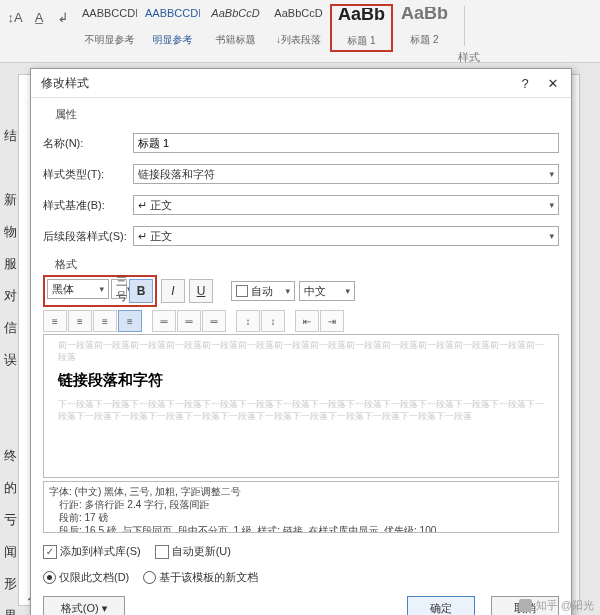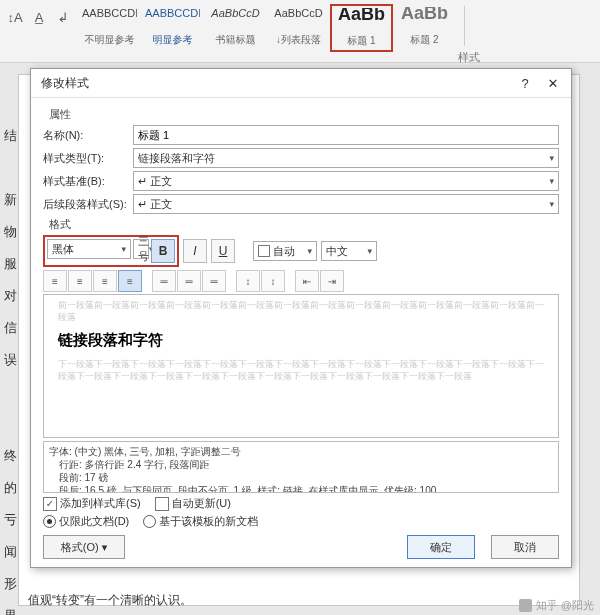--- a/index.html
+++ b/index.html
@@ -18,29 +18,29 @@
 .rib-sep{border-left:1px solid #ccc;height:40px;margin:2px 4px 0 8px}
 .rib-cap{position:absolute;right:120px;top:50px;font-size:11px;color:#777}
 .doc{background:#fff;margin:14px 0 0 18px;border:1px solid #c7c7c7;width:560px;height:530px;position:absolute;top:60px;left:0}
 .left-text{position:absolute;left:4px;top:120px;font-size:13px;color:#333;line-height:32px}
 .dialog{position:absolute;left:30px;top:68px;width:540px;background:#fff;border:1px solid #999;box-shadow:2px 2px 8px rgba(0,0,0,0.3)}
 .titlebar{height:28px;display:flex;align-items:center;justify-content:space-between;padding:0 4px 0 10px;border-bottom:1px solid #e0e0e0}
 .title{font-size:12px}
 .title-btns{display:flex}
 .tbtn{width:28px;height:24px;display:flex;align-items:center;justify-content:center;font-size:13px;color:#333}
 .body{padding:6px 12px 8px 12px}
-.sect{font-size:11px;color:#444;margin:3px 0 3px 6px}
-.row{display:flex;align-items:center;margin:3px 0}
+.sect{font-size:11px;color:#444;margin:3px 0 3px 12px}
+.row{display:flex;align-items:center;margin:11px 0}
 .lbl{width:90px;font-size:11px;color:#333}
 .input,.select{height:20px;border:1px solid #aaa;background:#fff;font-size:11px;padding:0 4px;box-sizing:border-box}
 .select{display:flex;align-items:center;justify-content:space-between}
 .caret{font-size:9px;color:#555}
 .hl{border:2px solid #c0392b;padding:2px;display:inline-flex;gap:2px}
 .fmt-row{display:flex;align-items:center;gap:4px;margin:3px 0}
-.mini{width:84px}
+.mini{width:62px}
 .tiny{width:16px}
 .btn{width:22px;height:22px;border:1px solid #bbb;background:#f7f7f7;display:flex;align-items:center;justify-content:center;font-size:12px}
 .btn.on{background:#d6e4f5;border-color:#7aa3d0}
 .tbrow{display:flex;gap:1px;margin:2px 0;align-items:center}
 .icbtn{width:22px;height:20px;border:1px solid #ccc;background:#fafafa;display:flex;align-items:center;justify-content:center;font-size:10px;color:#555}
 .icbtn.on{background:#d6e4f5;border-color:#7aa3d0}
 .preview{border:1px solid #bbb;margin:2px 0;padding:4px 14px;height:134px;overflow:hidden}
 .ghost{color:#c8c8c8;font-size:9px;line-height:12px;word-break:break-all}
 .samp{font-family:SimHei,"Microsoft YaHei";font-weight:bold;font-size:15px;color:#000;margin:8px 0}
 .desc{border:1px solid #bbb;height:44px;padding:3px 5px;font-size:10px;color:#444;line-height:13px;margin:3px 0;overflow:hidden;word-break:break-all}

